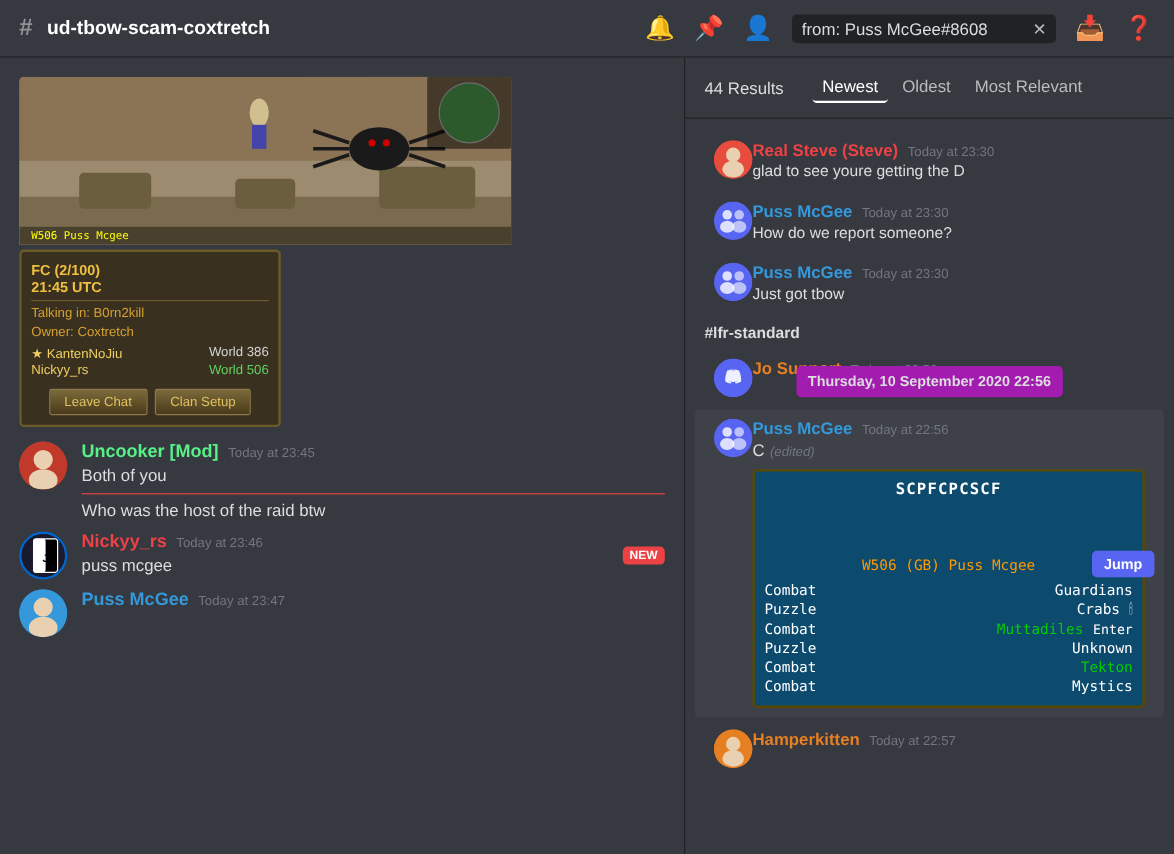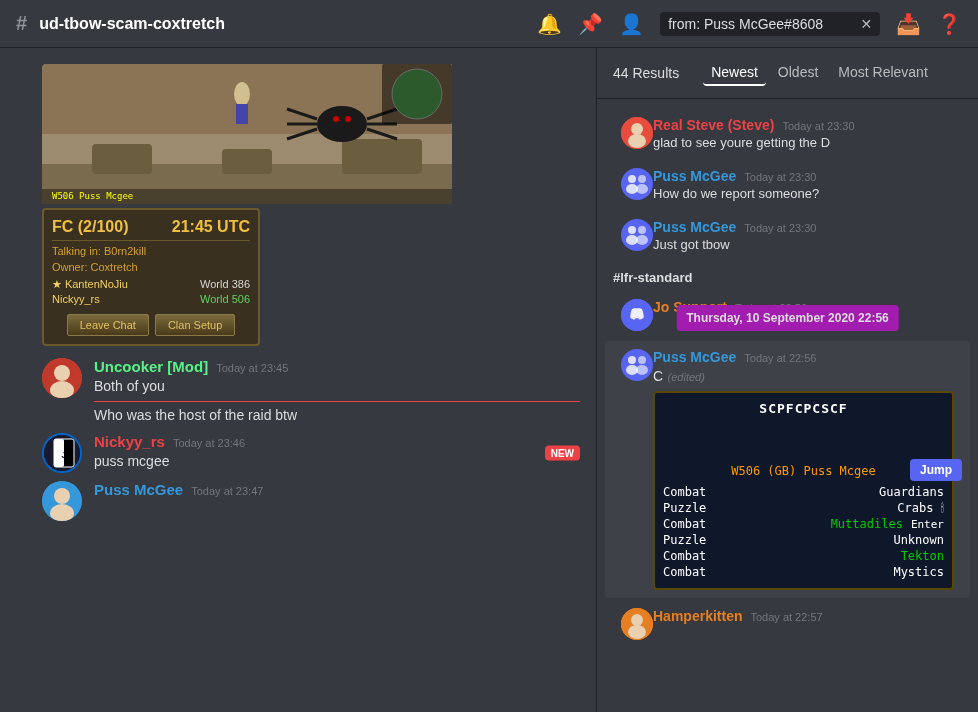--- a/index.html
+++ b/index.html
@@ -76,21 +76,20 @@
       overflow: hidden;
     }
 
     
     .chat-area {
       flex: 0 0 570px;
       display: flex;
       flex-direction: column;
       overflow: hidden;
       background: #36393f;
-      margin-left: 26px;
     }
 
     .chat-messages {
       flex: 1;
       overflow-y: auto;
       padding: 8px 0;
     }
 
     
     .game-screenshot {
@@ -113,25 +112,26 @@
       border: 2px solid #6b5a2a;
       border-radius: 4px;
       padding: 8px;
       margin-top: 4px;
     }
 
     .game-panel-header {
       display: flex;
       justify-content: space-between;
       color: #f0c040;
-      font-size: 16px;
+      font-size: 12px;
       font-weight: bold;
       border-bottom: 1px solid #6b5a2a;
       padding-bottom: 4px;
       margin-bottom: 4px;
+      flex-direction: column;
     }
 
     .game-panel-info {
       color: #d4a030;
       font-size: 11px;
       margin-bottom: 4px;
     }
 
     .game-panel-players {
       margin-bottom: 8px;
@@ -378,21 +378,21 @@
       color: #fff;
       font-size: 12px;
       padding: 4px 10px;
       border-radius: 4px;
       cursor: pointer;
       font-weight: 700;
     }
 
     
     .osrs-panel {
-      background: #0f172a;
+      background: #0c4a6e;
       border: 2px solid #5a4800;
       border-radius: 4px;
       padding: 8px;
       margin-top: 6px;
       font-family: monospace;
     }
 
     .osrs-title {
       color: #ffffff;
       font-size: 13px;

